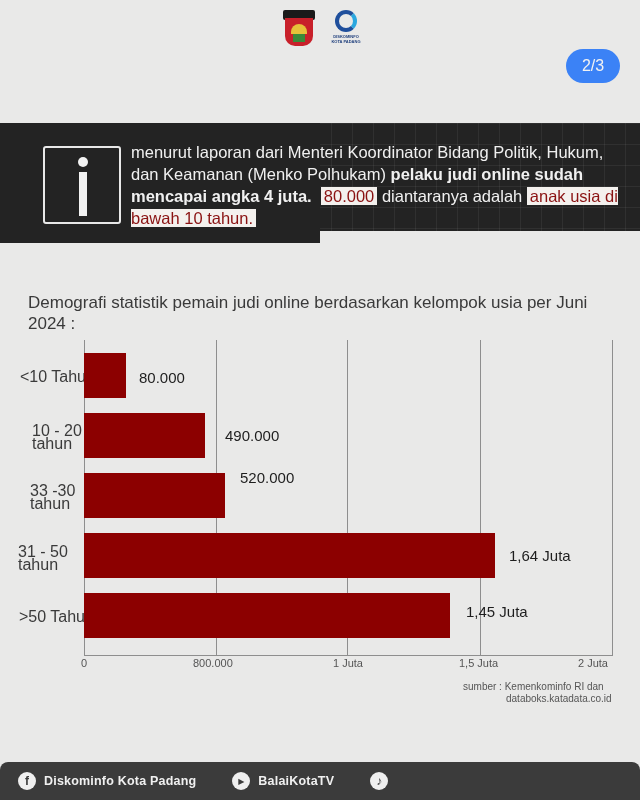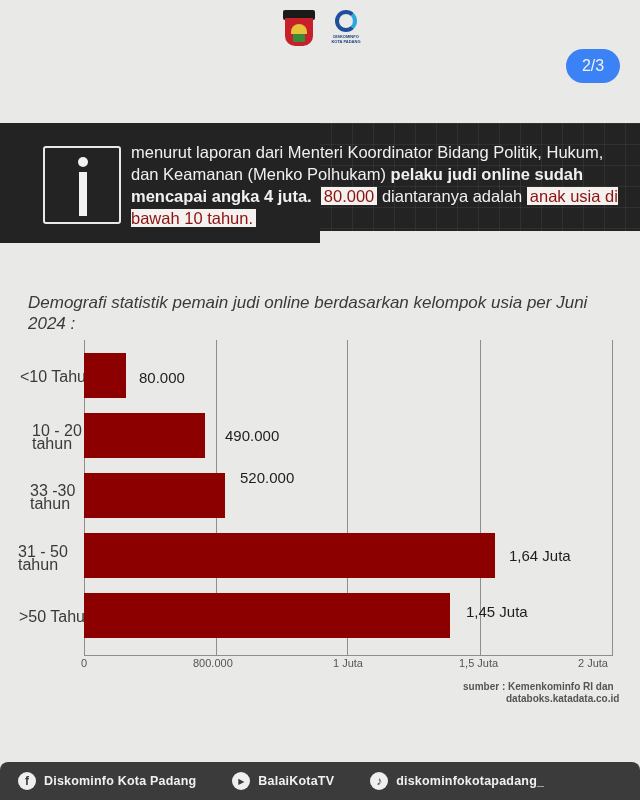--- a/index.html
+++ b/index.html
@@ -41,37 +41,37 @@
   .info-icon .dot { position: absolute; left: 33px; top: 9px; width: 10px; height: 10px; border-radius: 50%; background: #f2f2f2; }
   .info-icon .bar { position: absolute; left: 34px; top: 24px; width: 8px; height: 44px; background: #f2f2f2; }
   .info-text {
     position: absolute; top: 18px; left: 131px; width: 500px;
     color: #f0f0f0; font-size: 16.5px; line-height: 22px;
   }
   .info-text b { font-weight: bold; }
   .hl { background: #f4f1ee; color: #8a1212; padding: 0 3px; }
   .chart-title {
     position: absolute; top: 292px; left: 28px; width: 580px;
-    font-size: 17px; line-height: 21px; color: #3a3a3a; font-style: italic;
+    font-size: 17px; line-height: 21px; color: #3a3a3a;
   }
   .chart {
     position: absolute; top: 340px; left: 0; width: 640px; height: 320px;
   }
   .gridline { position: absolute; top: 0; width: 1px; height: 316px; background: #8e8e8e; }
   .axis-x { position: absolute; top: 315px; left: 84px; width: 529px; height: 1px; background: #8e8e8e; }
   .bar {
     position: absolute; left: 84px; height: 45px; background: #8c0000;
   }
   .bar-value { position: absolute; font-size: 15px; color: #1e1e1e; }
   .cat-label {
     position: absolute; font-size: 16px; color: #3a3a3a; line-height: 13px;
   }
   .tick { position: absolute; top: 317px; font-size: 11px; color: #555; }
   .source {
-    position: absolute; top: 681px; left: 463px; font-size: 10px; color: #555; line-height: 12px; font-weight: bold;
+    position: absolute; top: 681px; left: 463px; font-size: 10px; color: #555; line-height: 12px;
   }
   .source .l2 { padding-left: 43px; display: block; }
   .footer {
     position: absolute; top: 762px; left: 0; width: 640px; height: 38px;
     background: #3b3b3b; border-radius: 8px 8px 0 0;
     display: flex; align-items: center; padding-left: 18px;
   }
   .social { display: flex; align-items: center; margin-right: 36px; }
   .social-icon {
     width: 18px; height: 18px; border-radius: 50%; background: #efefef;
@@ -153,15 +153,14 @@
   <div class="social">
     <span class="social-icon">f</span>
     <span class="social-label">Diskominfo Kota Padang</span>
   </div>
   <div class="social">
     <span class="social-icon" style="font-size:8px">▶</span>
     <span class="social-label">BalaiKotaTV</span>
   </div>
   <div class="social">
     <span class="social-icon">♪</span>
-    <span class="social-label">diskominfokotapadang_</span>
   </div>
 </div>
 
 </body></html>

